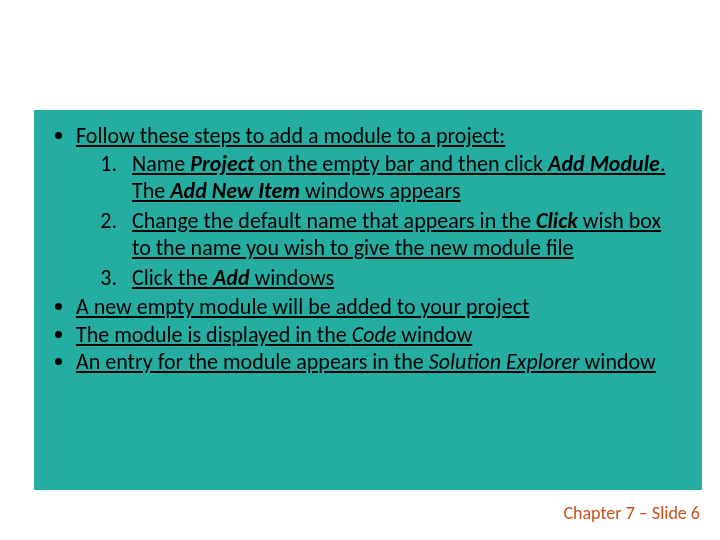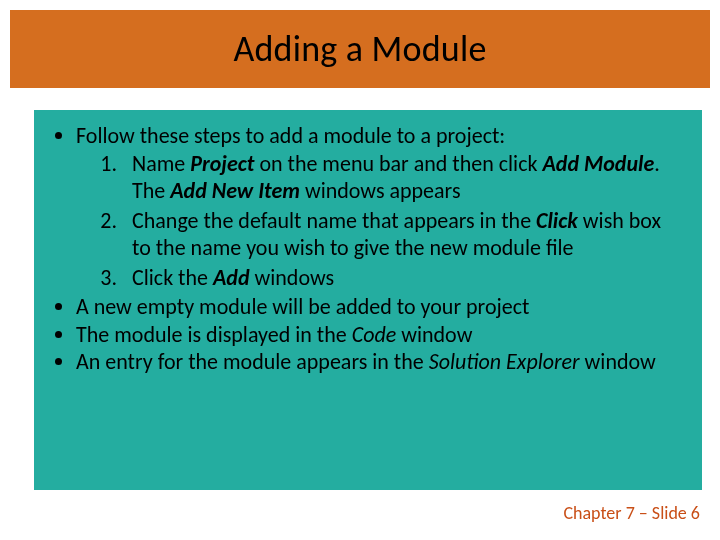--- a/index.html
+++ b/index.html
@@ -44,20 +44,21 @@
     padding: 12px 18px 12px 14px;
     box-sizing: border-box;
     color: #000;
   }
   ul.top {
     list-style: disc;
     margin: 0;
     padding-left: 28px;
     font-size: 22px;
     line-height: 1.25;
+    text-decoration: underline;
   }
   ul.top > li {
     margin: 0;
     padding: 0;
   }
   ol.steps {
     list-style: decimal;
     margin: 0;
     padding-left: 46px;
     font-size: 22px;
@@ -75,31 +76,28 @@
     bottom: 16px;
     font-size: 18px;
     color: #c94f17;
   }
 </style>
 </head>
 <body>
 
 <div class="slide">
 
-  <div class="title-band">
-    <div class="title-text">Adding a Module</div>
-  </div>
 
   <div class="body-panel">
     <ul class="top">
       <li>
         <span>Follow these steps to add a module to a project:</span>
         <ol class="steps">
           <li>
-            <span>Name </span><span class="bi">Project</span><span> on the menu bar and then click </span><span class="bi">Add Module</span><span>. The </span><span class="bi">Add New Item</span><span> windows appears</span>
+            <span>Name </span><span class="bi">Project</span><span> on the empty bar and then click </span><span class="bi">Add Module</span><span>. The </span><span class="bi">Add New Item</span><span> windows appears</span>
           </li>
           <li>
             <span>Change the default name that appears in the </span><span class="bi">Click</span><span> wish box to the name you wish to give the new module file</span>
           </li>
           <li>
             <span>Click the </span><span class="bi">Add</span><span> windows</span>
           </li>
         </ol>
       </li>
       <li>

